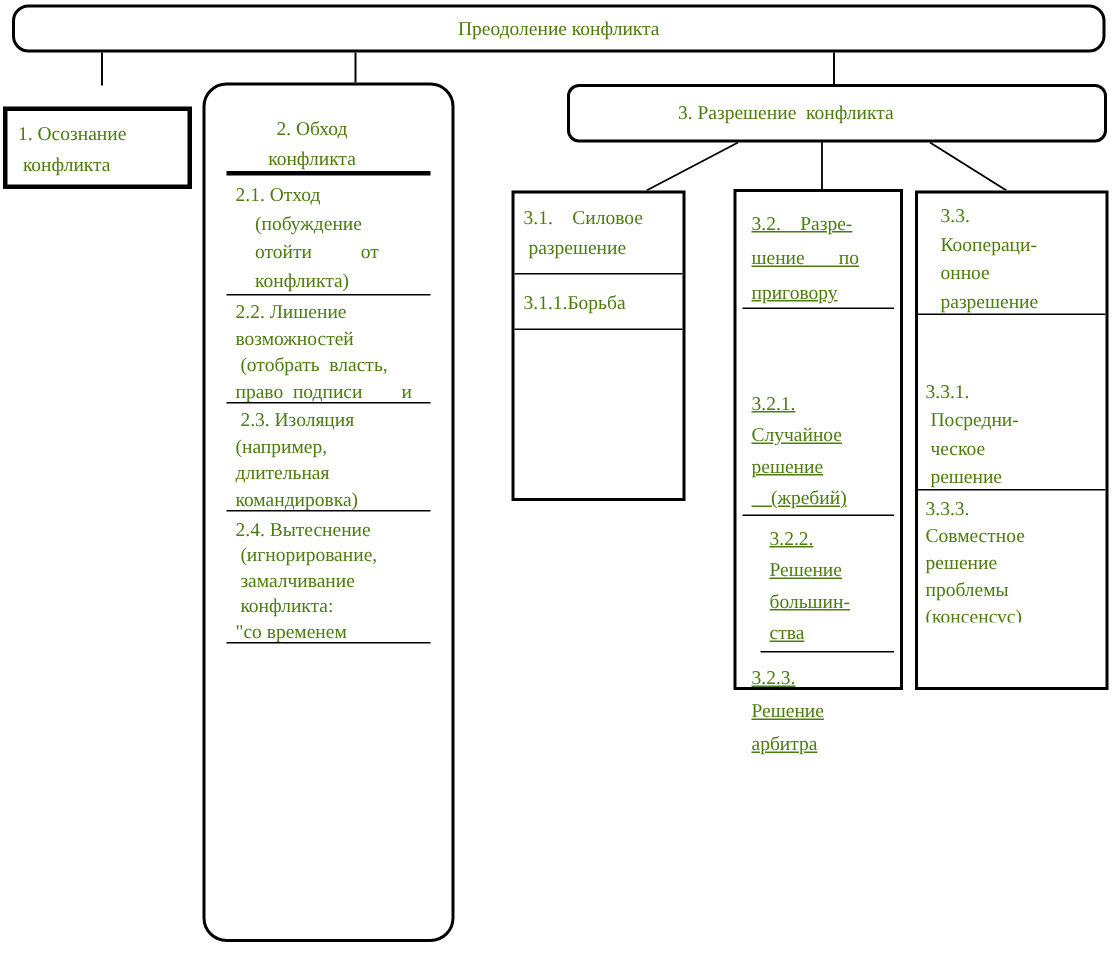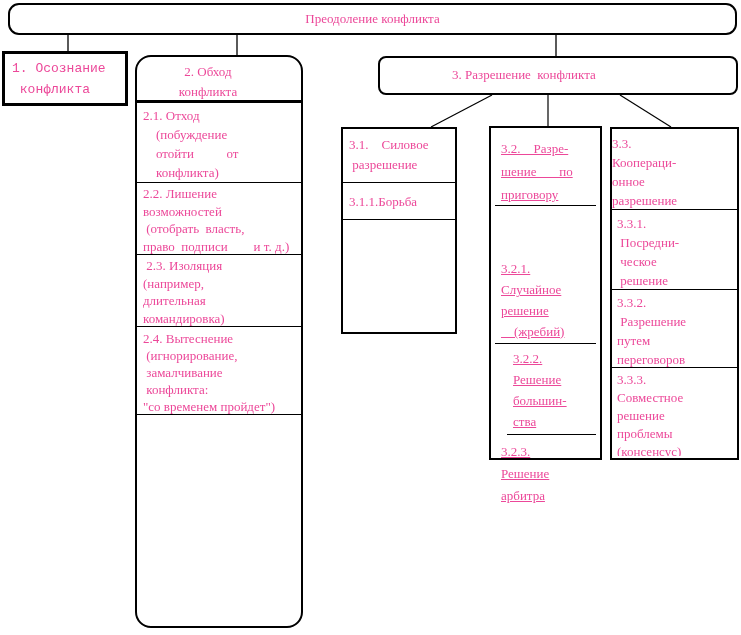--- a/index.html
+++ b/index.html
@@ -1,19 +1,19 @@
 <!DOCTYPE html>
 <html><head>
 <meta charset="utf-8">
 <style>
   html,body{margin:0;padding:0;background:#ffffff;}
   .canvas{
     position:relative;width:741px;height:635px;background:#ffffff;
     font-family:"Liberation Serif","DejaVu Serif",serif;
-    font-size:13px;color:#ec4899;overflow:hidden;
+    font-size:13px;color:#4d7c0f;overflow:hidden;
   }
   .box{position:absolute;box-sizing:border-box;border:2.5px solid #000;background:#fff;}
   .txt{white-space:pre-wrap;}
   .center{text-align:center;}
   .cell{box-sizing:border-box;border-bottom:1.5px solid #000;padding:3px 2px 0 6px;white-space:pre-wrap;overflow:hidden;}
   .cell.last{border-bottom:none;}
   svg.wires{position:absolute;left:0;top:0;pointer-events:none;}
 </style>
 </head>
 <body>
@@ -26,26 +26,26 @@
     <line x1="556" y1="35" x2="556" y2="56" stroke="#000" stroke-width="1.3"></line>
     <line x1="492" y1="95" x2="431" y2="127" stroke="#000" stroke-width="1.2"></line>
     <line x1="548" y1="94" x2="548" y2="126" stroke="#000" stroke-width="1.2"></line>
     <line x1="620" y1="95" x2="671" y2="127" stroke="#000" stroke-width="1.2"></line>
   </svg>
 
   <div class="box center" style="left:8px;top:3px;width:729px;height:32px;border-radius:11px;line-height:28px;">
     <span class="txt">Преодоление конфликта</span>
   </div>
 
-  <div class="box" style="left:2px;top:51px;width:126px;height:55px;border-width:3px;padding:4px 4px 4px 7px;line-height:21px;font-family:Liberation Mono, monospace;">
+  <div class="box" style="left:2px;top:71px;width:126px;height:55px;border-width:3px;padding:4px 4px 4px 7px;line-height:21px;">
     <span class="txt">1. Осознание
  конфликта</span>
   </div>
 
-  <div class="box" style="left:135px;top:55px;width:168px;height:573px;border-radius:16px;padding:0;">
+  <div class="box" style="left:135px;top:55px;width:168px;height:573px;border-radius:16px;padding:14px;">
     <div class="cell center" style="height:46px;border-bottom-width:3px;padding:5px 22px 0 0;line-height:20px;">2. Обход
 конфликта</div>
     <div class="cell" style="height:80px;line-height:19px;">2.1. Отход
     (побуждение
     отойти          от
     конфликта)</div>
     <div class="cell" style="height:72px;line-height:17.5px;padding-top:2px;">2.2. Лишение
 возможностей
  (отобрать  власть,
 право  подписи        и т. д.)</div>
@@ -81,32 +81,28 @@
     <div class="cell" style="height:91px;line-height:21px;padding-top:4px;margin-left:12px;">3.2.2.
 Решение
 большин-
 ства</div>
     <div class="cell last" style="height:74px;line-height:22px;padding-top:6px;">3.2.3.
 Решение
 арбитра</div>
   </div>
 
   <div class="box" style="left:610px;top:127px;width:129px;height:333px;padding:0;">
-    <div class="cell" style="height:81px;line-height:19px;padding-top:5px;padding-left:0;">3.3.
+    <div class="cell" style="height:81px;line-height:19px;padding-top:5px;padding-left:15px;">3.3.
 Коопераци-
 онное
 разрешение</div>
-    <div class="cell" style="height:80px;line-height:19px;padding-top:4px;padding-left:5px;">3.3.1.
+    <div class="cell" style="height:80px;line-height:19px;padding-top:4px;padding-left:5px;margin-top:37px;">3.3.1.
  Посредни-
  ческое
  решение</div>
-    <div class="cell" style="height:78px;line-height:19px;padding-top:3px;padding-left:5px;">3.3.2.
- Разрешение
-путем
-переговоров</div>
     <div class="cell last" style="height:88px;line-height:18px;padding-top:3px;padding-left:5px;">3.3.3.
 Совместное
 решение
 проблемы
 (консенсус)</div>
   </div>
 
 </div>
 
 </body></html>

